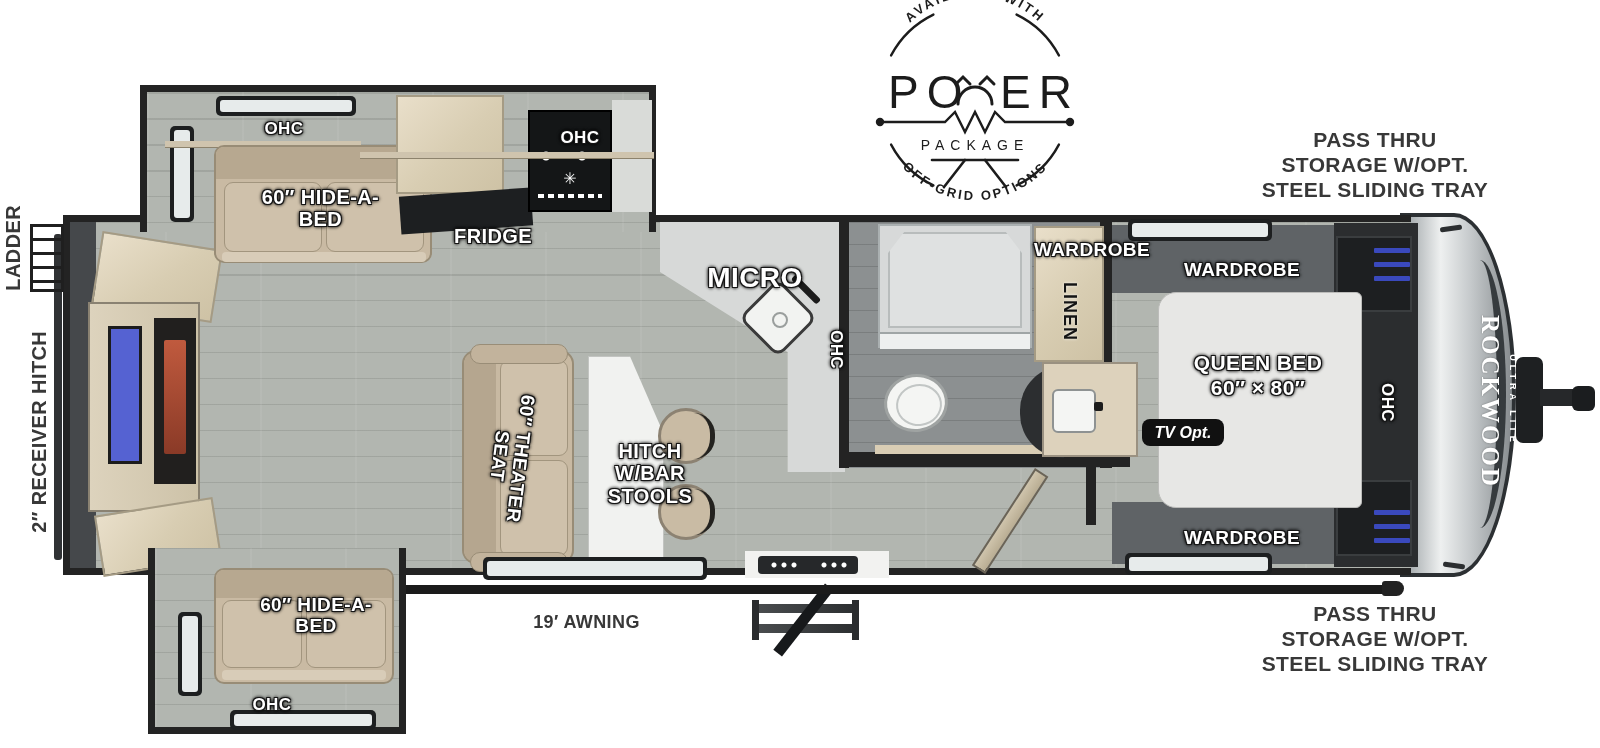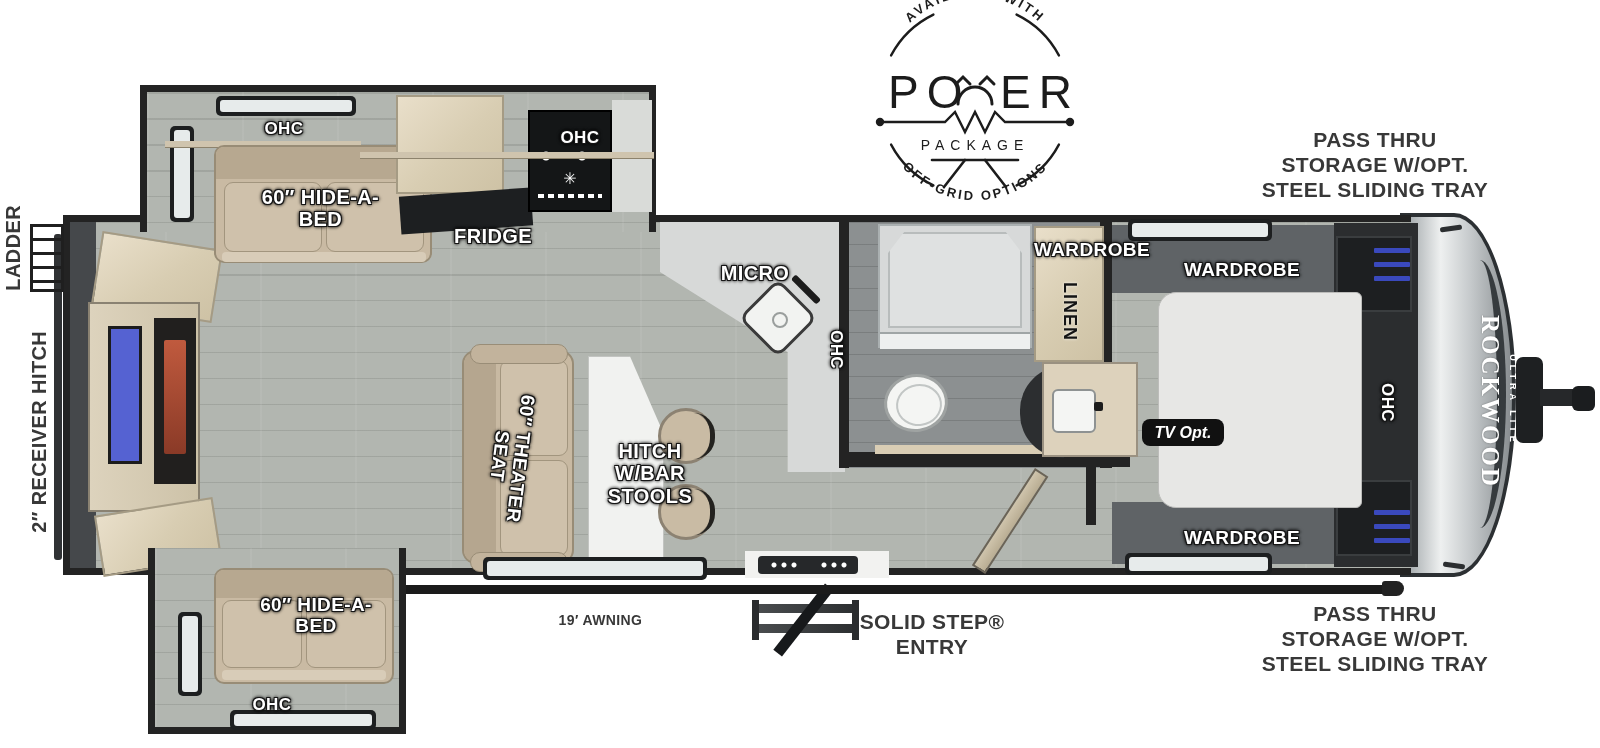--- a/index.html
+++ b/index.html
@@ -232,25 +232,27 @@
       <path d="M105 160 L84 187"></path>
       <path d="M125 160 L146 187"></path>
     </g>
   </svg>
 
   <div class="abs lblw" style="left:252px;top:119px;width:64px;font-size:17px;">OHC</div>
   <div class="abs lblw" style="left:248px;top:186px;width:145px;font-size:20px;">60″ HIDE-A-
 BED</div>
   <div class="abs lblw" style="left:433px;top:225px;width:120px;font-size:20px;">FRIDGE</div>
   <div class="abs lblw" style="left:549px;top:128px;width:62px;font-size:17px;">OHC</div>
-  <div class="abs lblw" style="left:697px;top:262px;width:116px;font-size:20px;">MICRO</div>
+  <div class="abs lblw" style="left:697px;top:262px;width:116px;font-size:28px;">MICRO</div>
   <div class="abs lblw" style="left:796px;top:340px;width:80px;font-size:17px;transform:rotate(90deg);">OHC</div>
   <div class="abs lblw" style="left:1019px;top:239px;width:146px;font-size:19px;">WARDROBE</div>
   <div class="abs lbld" style="left:1024px;top:301px;width:90px;font-size:18px;transform:rotate(90deg);">LINEN</div>
   <div class="abs lblw" style="left:1168px;top:259px;width:148px;font-size:19px;">WARDROBE</div>
+  <div class="abs lblw" style="left:1165px;top:350px;width:186px;font-size:21px;line-height:1.2;">QUEEN BED
+60″ × 80″</div>
   <div class="abs" style="left:1142px;top:419px;width:82px;height:27px;background:#111;border-radius:8px;">
       <div style="color:#fff;font-style:italic;font-weight:700;font-size:16px;text-align:center;line-height:27px;">TV Opt.</div>
   </div>
   <div class="abs lblw" style="left:1347px;top:393px;width:80px;font-size:17px;transform:rotate(90deg);">OHC</div>
   <div class="abs lblw" style="left:1168px;top:527px;width:148px;font-size:19px;">WARDROBE</div>
   <div class="abs lblw" style="left:435px;top:436px;width:150px;font-size:19px;transform:rotate(97deg);">60″ THEATER
 SEAT</div>
   <div class="abs lblw" style="left:586px;top:440px;width:128px;font-size:20px;">HITCH
 W/BAR
 STOOLS</div>
@@ -259,17 +261,15 @@
   <div class="abs lblw" style="left:240px;top:695px;width:64px;font-size:17px;">OHC</div>
 
   <div class="abs lblo" style="left:1245px;top:128px;width:260px;font-size:21px;">PASS THRU
 STORAGE W/OPT.
 STEEL SLIDING TRAY</div>
   <div class="abs lblo" style="left:1245px;top:602px;width:260px;font-size:21px;">PASS THRU
 STORAGE W/OPT.
 STEEL SLIDING TRAY</div>
   <div class="abs lblo" style="left:-61px;top:236px;width:150px;font-size:20px;transform:rotate(-90deg);">LADDER</div>
   <div class="abs lblo" style="left:-80px;top:420px;width:240px;font-size:20px;transform:rotate(-90deg);">2″ RECEIVER HITCH</div>
-  <div class="abs lblo" style="left:518px;top:612px;width:165px;font-size:14px;">19′ AWNING</div>
-  <div class="abs lblo" style="left:852px;top:610px;width:160px;font-size:21px;">SOLID STEP®
-ENTRY</div>
+  <div class="abs lblo" style="left:504px;top:612px;width:165px;font-size:18px;">19′ AWNING</div>
 
 </div>
 
 </body></html>

